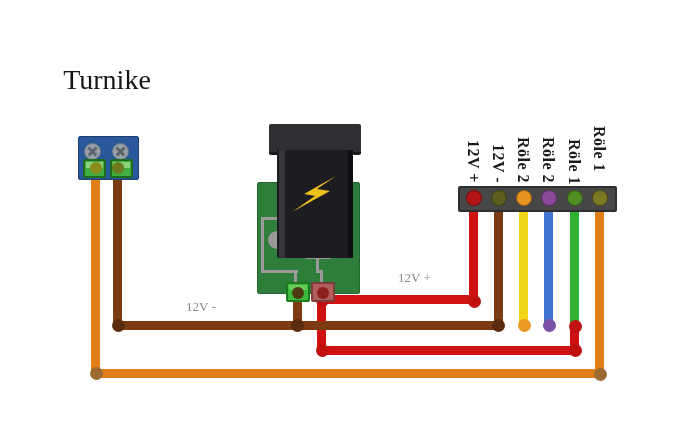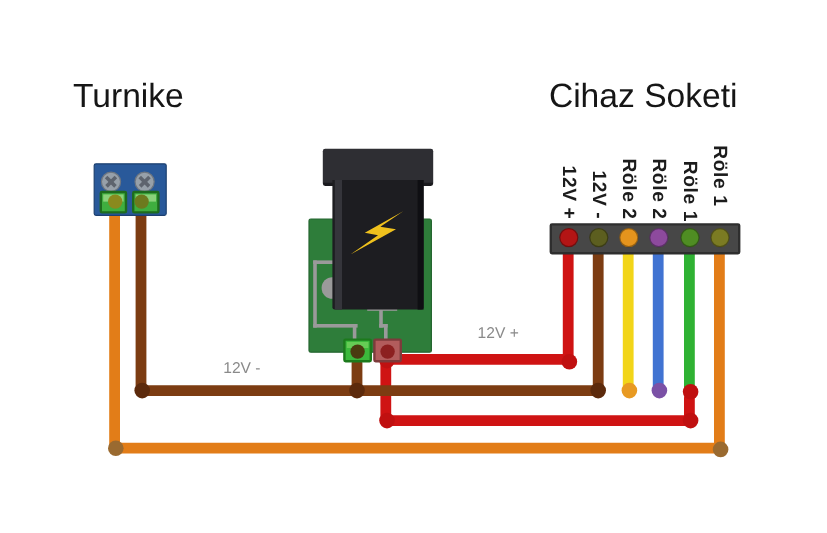--- a/index.html
+++ b/index.html
@@ -1,18 +1,18 @@
 <!DOCTYPE html>
 <html style="--wire-red: #cf1313; --wire-brown: #7c3c12; --wire-orange: #e27d18; --wire-yellow: #f2d519; --wire-blue: #4073d2; --wire-green: #2fb233; --dot-red: #c01010; --dot-brown: #5c2a0c; --dot-orange-brown: #9a6a30; --dot-yellow-cap: #e89a22; --dot-blue-cap: #7b51a6; --pcb-green: #2e7d3a; --terminal-blue: #29599a; --connector-gray: #474747; --bolt-yellow: #efc11d; --label-gray: #8a8a8a; --title-black: #161616; --trace-gray: #9a9a9a; --transformer-black: #1d1d21; --transformer-cap: #2e2e33; --psu-terminal-green: #3cb93c; --psu-terminal-red: #b25c5c; --pin-red: #b31515; --pin-brown: #5c5e1f; --pin-yellow: #e5941d; --pin-blue: #8d4a9d; --pin-green: #4f8d23; --pin-orange: #7b7b23;"><head>
 <meta charset="utf-8">
 <style>
   html,body{margin:0;padding:0;background:#ffffff;}
   #canvas{
     position:relative;width:635px;height:444px;background:#ffffff;overflow:hidden;
-    font-family:Liberation Sans, sans-serif;
+    font-family:Liberation Serif, serif;
   }
   
   .title{
     position:absolute;transform:translateX(-50%);
     font-size:28px;color:var(--title-black);white-space:nowrap;letter-spacing:0px;
   }
   
   .wire-label{position:absolute;font-size:13px;color:var(--label-gray);white-space:nowrap;}
   
   .wire{position:absolute;border-radius:4.5px;}
@@ -57,21 +57,20 @@
     position:absolute;writing-mode:vertical-rl;text-orientation:mixed;white-space:nowrap;
     font-size:16px;font-weight:600;color:#1c1c1c;letter-spacing:0.5px;
   }
 </style>
 </head>
 <body>
 
 <div id="canvas">
 
   <div class="title" style="left:107px;top:64px;">Turnike</div>
-  <div class="title" style="left:536px;top:64px;">Cihaz Soketi</div>
 
   <div class="wire c-yellow" style="left:519px;top:190px;width:9px;height:139px;"></div>
   <div class="wire c-blue" style="left:544px;top:190px;width:9px;height:139px;"></div>
   <div class="wire c-green" style="left:570px;top:190px;width:9px;height:141px;"></div>
   <div class="wire c-orange" style="left:595px;top:190px;width:9px;height:188px;"></div>
 
   <div class="wire c-red" style="left:469px;top:190px;width:9px;height:114px;"></div>
   <div class="wire c-red" style="left:317px;top:294px;width:9px;height:61px;"></div>
   <div class="wire c-red" style="left:318px;top:295px;width:160px;height:9px;"></div>
   <div class="wire c-red" style="left:318px;top:346px;width:261px;height:9px;"></div>

